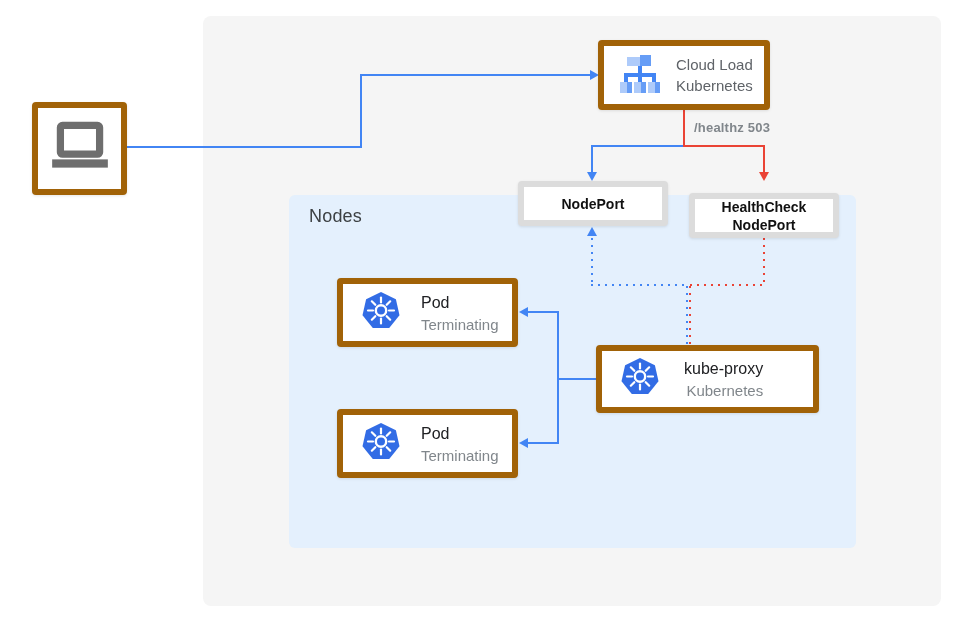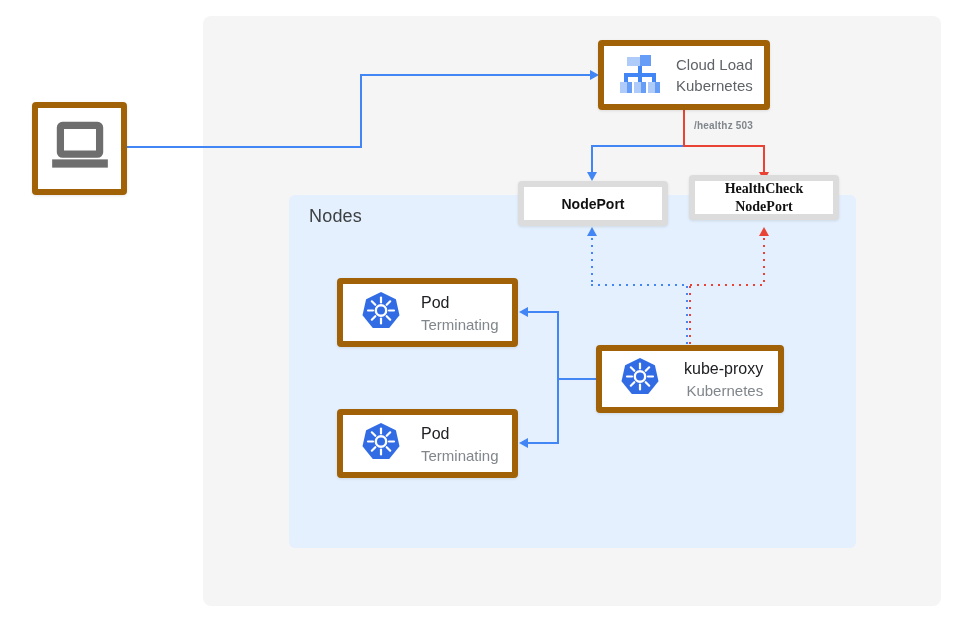--- a/index.html
+++ b/index.html
@@ -20,29 +20,29 @@
 
   
   .card{background:#fff;border:6px solid #a16207;border-radius:4px;
     box-shadow:0 1px 3px rgba(0,0,0,.10);display:flex;align-items:center;}
   .client-card{left:32px;top:102px;width:95px;height:93px;justify-content:center;}
   .clb-card{left:598px;top:40px;width:172px;height:70px;padding-left:14px;gap:14px;}
   .clb-text{font-size:15px;line-height:21px;color:var(--midgray);}
   .port-card{width:150px;height:45px;justify-content:center;text-align:center;
     font-weight:bold;font-size:14px;line-height:18px;color:#111;border-color:#dcdcdc;}
   .nodeport-card{left:518px;top:181px;}
-  .healthcheck-card{left:689px;top:175px;flex-direction:column;font-family:Liberation Serif, serif;}
+  .healthcheck-card{left:689px;top:193px;flex-direction:column;}
   .entity-card{padding-left:18px;gap:20px;}
   .pod1-card{left:337px;top:278px;width:181px;height:69px;}
   .pod2-card{left:337px;top:409px;width:181px;height:69px;}
-  .kproxy-card{left:596px;top:345px;width:188px;height:68px;gap:24px;}
+  .kproxy-card{left:596px;top:345px;width:223px;height:68px;gap:24px;}
   .entity-title{font-size:16px;line-height:23px;color:var(--dark);}
   .entity-sub{font-size:15px;line-height:21px;color:var(--gray);text-align:right;}
 
-  .healthz{left:694px;top:120px;font-size:10px;font-weight:bold;color:var(--gray);letter-spacing:.2px;}
+  .healthz{left:694px;top:120px;font-size:13px;font-weight:bold;color:var(--gray);letter-spacing:.2px;}
 
   
   .seg{position:absolute;}
   .seg.blue{background:var(--blue);}
   .seg.red{background:var(--red);}
 
   
   .dot-v-blue{background-image:repeating-linear-gradient(to bottom,var(--blue) 0 2px,transparent 2px 7px);}
   .dot-v-red{background-image:repeating-linear-gradient(to bottom,var(--red) 0 2px,transparent 2px 7px);}
   .dot-h-blue{background-image:repeating-linear-gradient(to right,var(--blue) 0 2px,transparent 2px 7px);}

